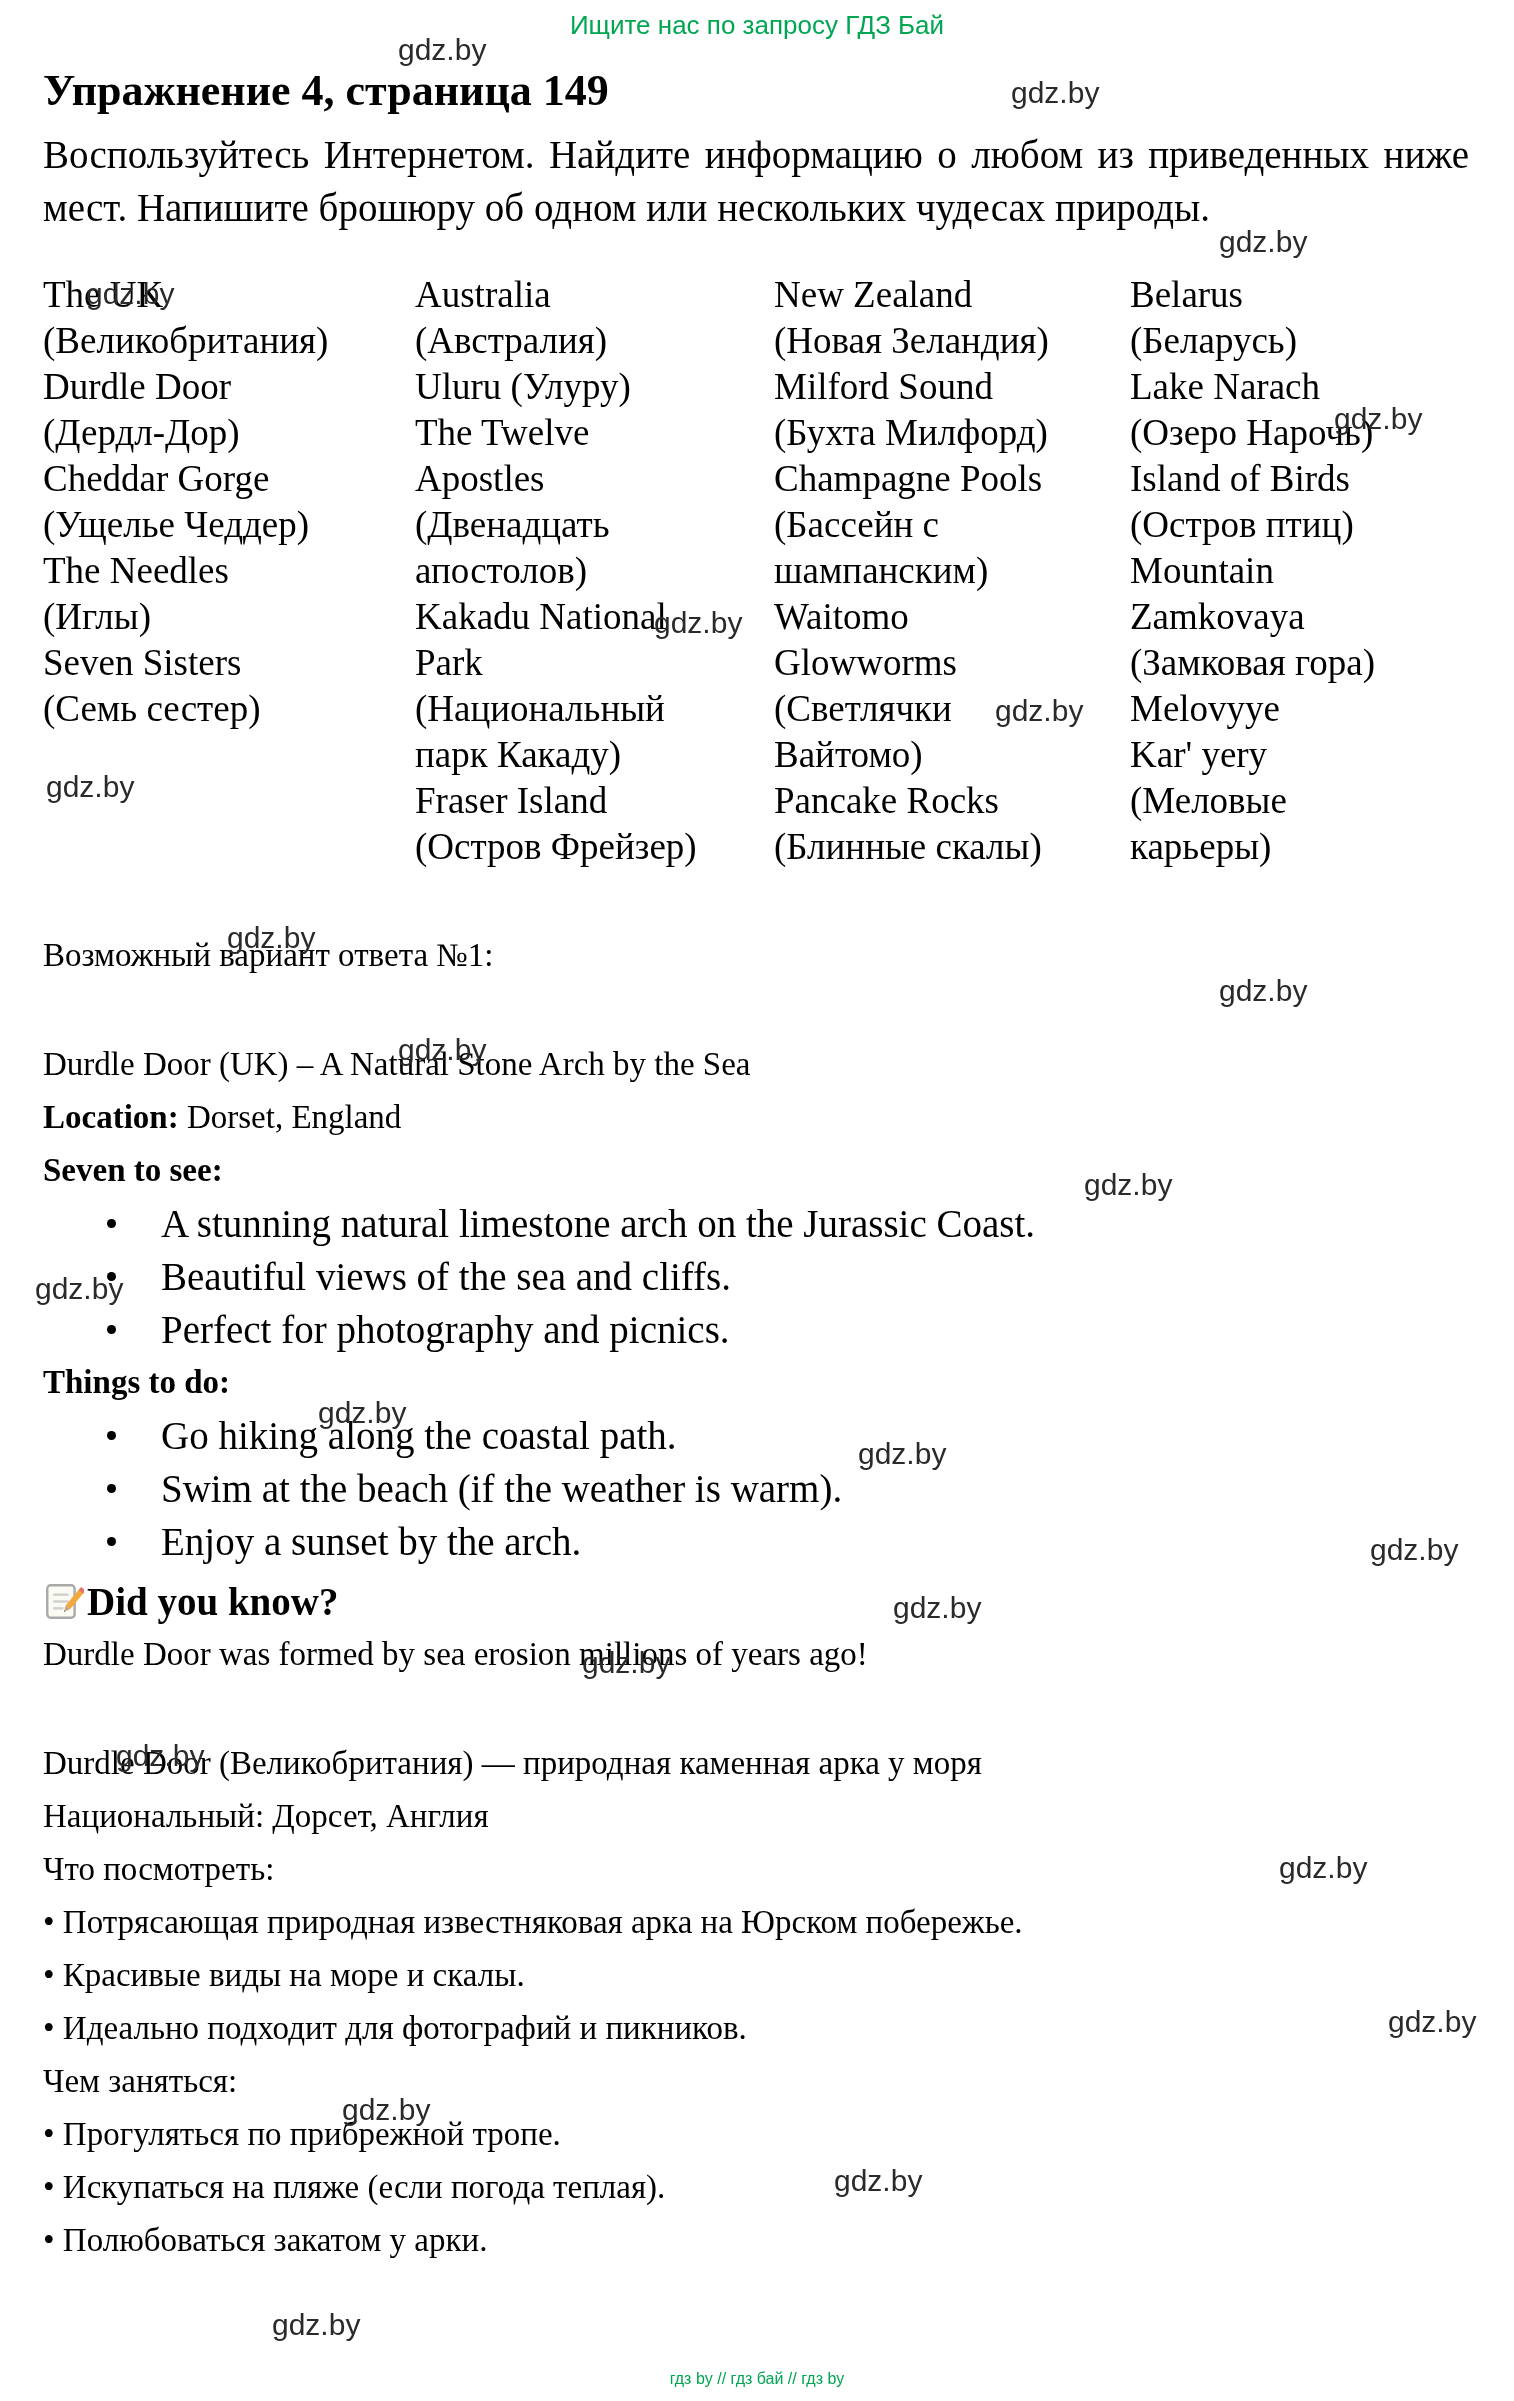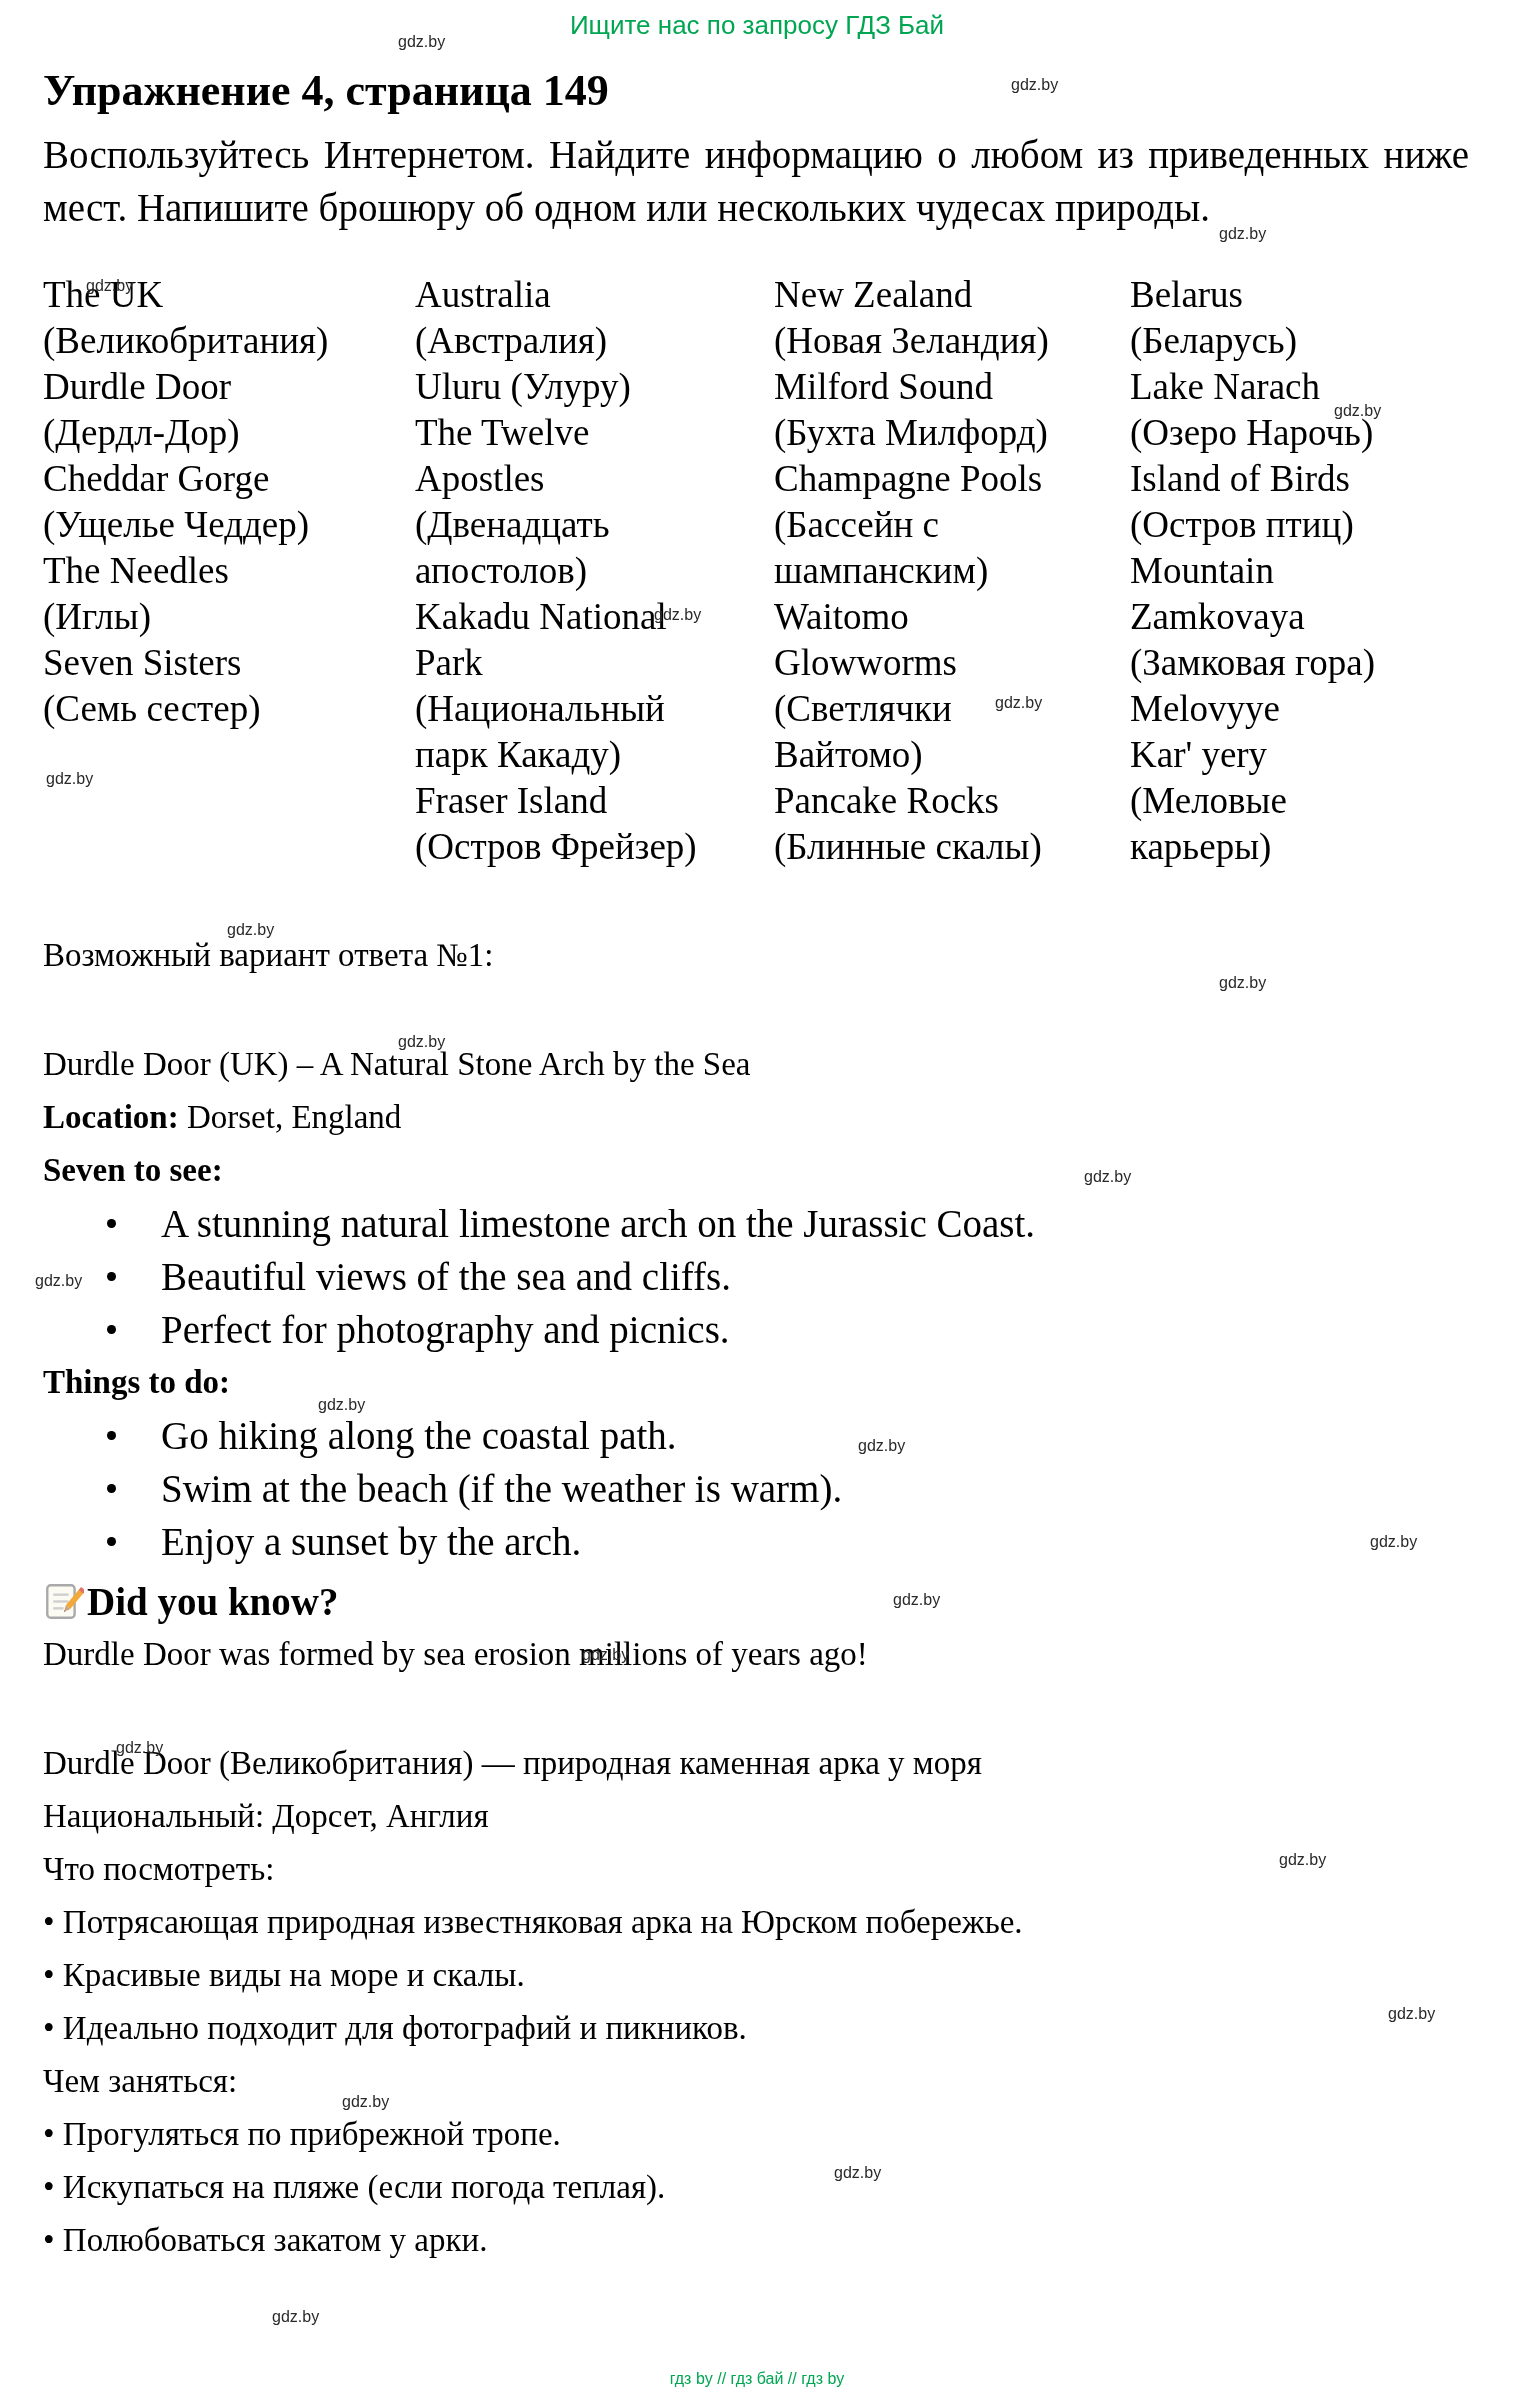--- a/index.html
+++ b/index.html
@@ -82,21 +82,21 @@
     font-size: 39px;
     line-height: 53px;
   }
   .memo { display: inline-flex; width: 41px; height: 41px; }
 
   .translation { margin-top: 56px; }
 
   .wm {
     position: absolute;
     font-family: "Liberation Sans", sans-serif;
-    font-size: 16px;
+    font-size: 30px;
     color: #2a2a2a;
     white-space: nowrap;
     pointer-events: none;
   }
 </style>
 </head>
 <body>
 
 <div class="page">
 

